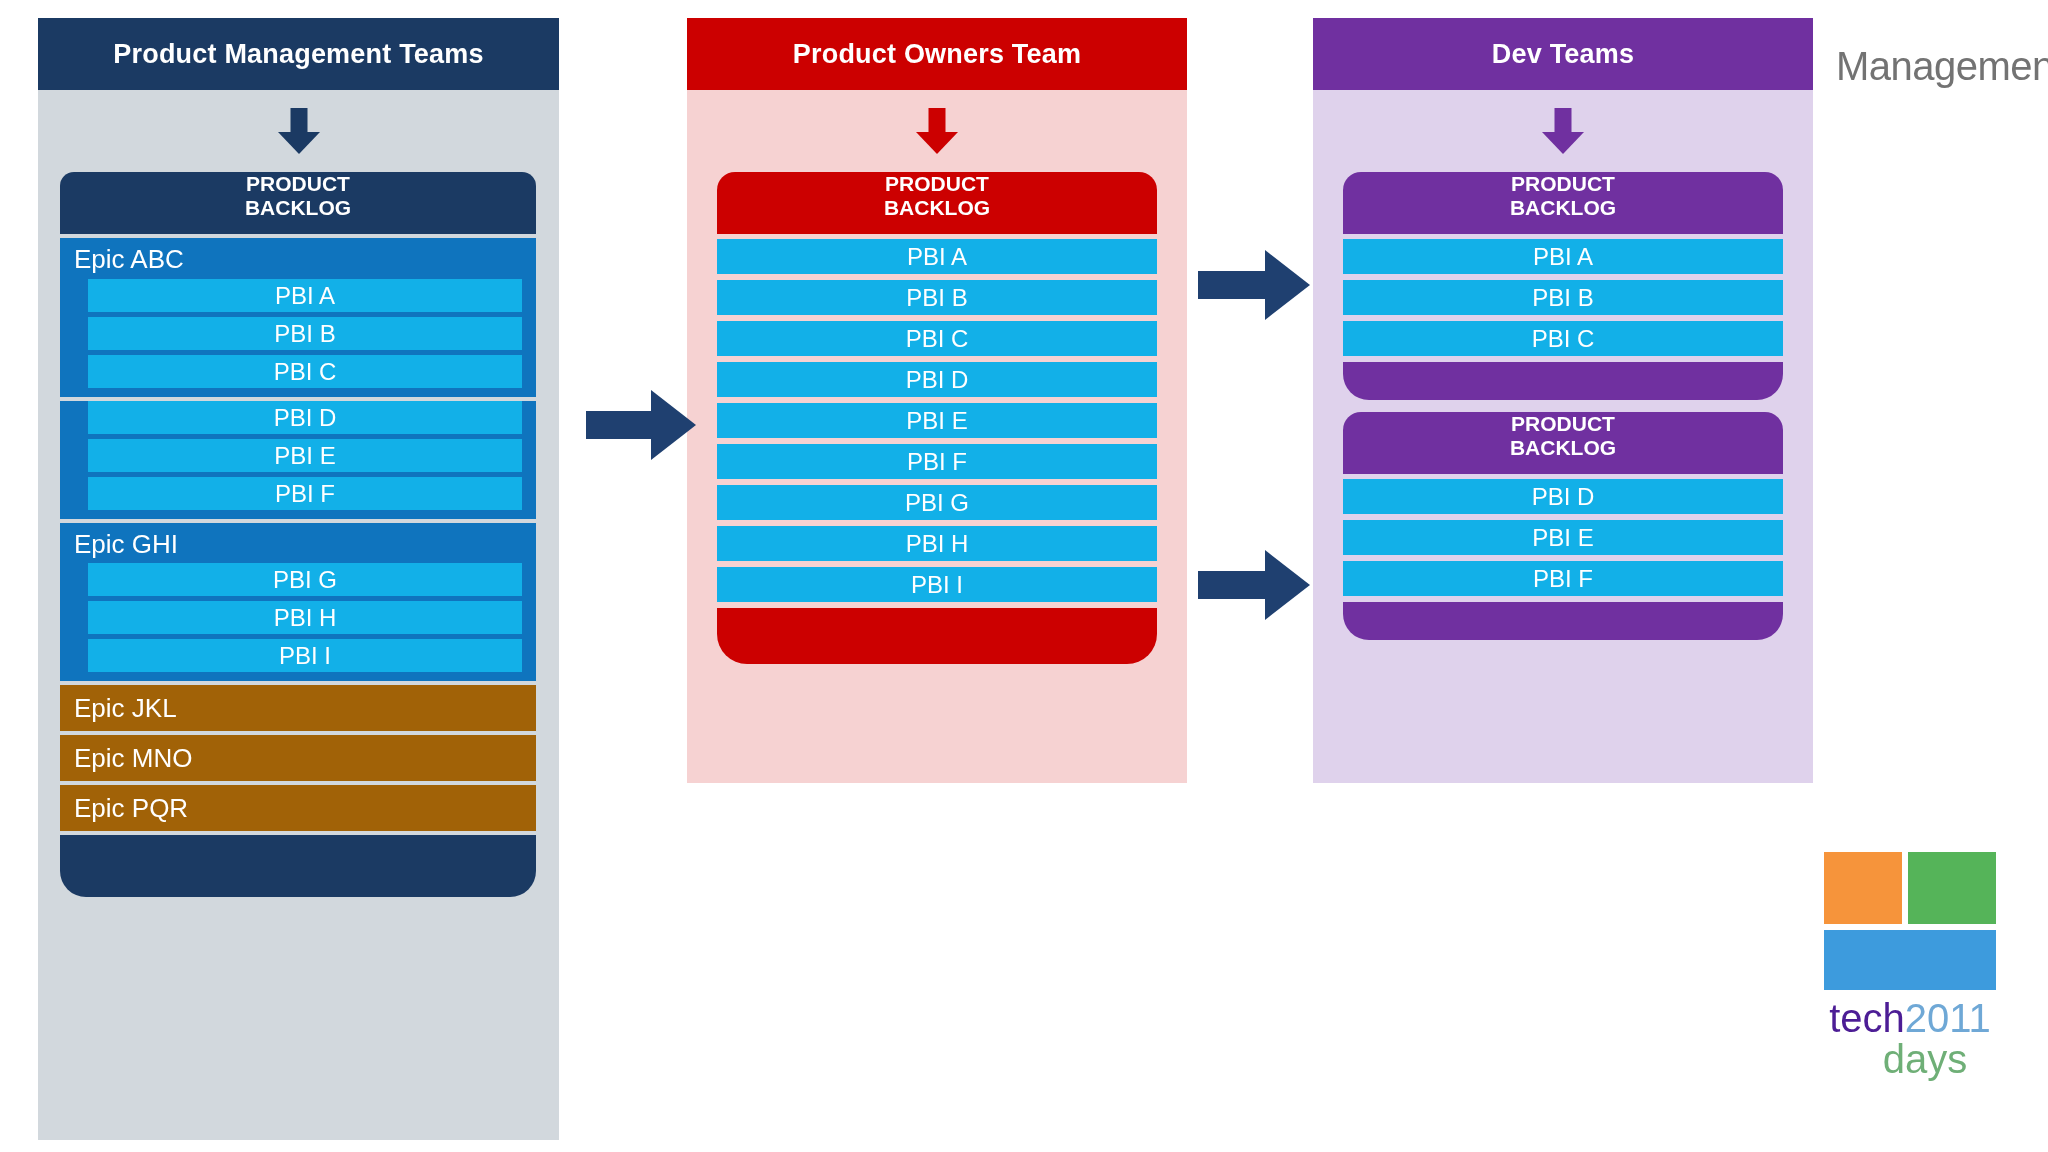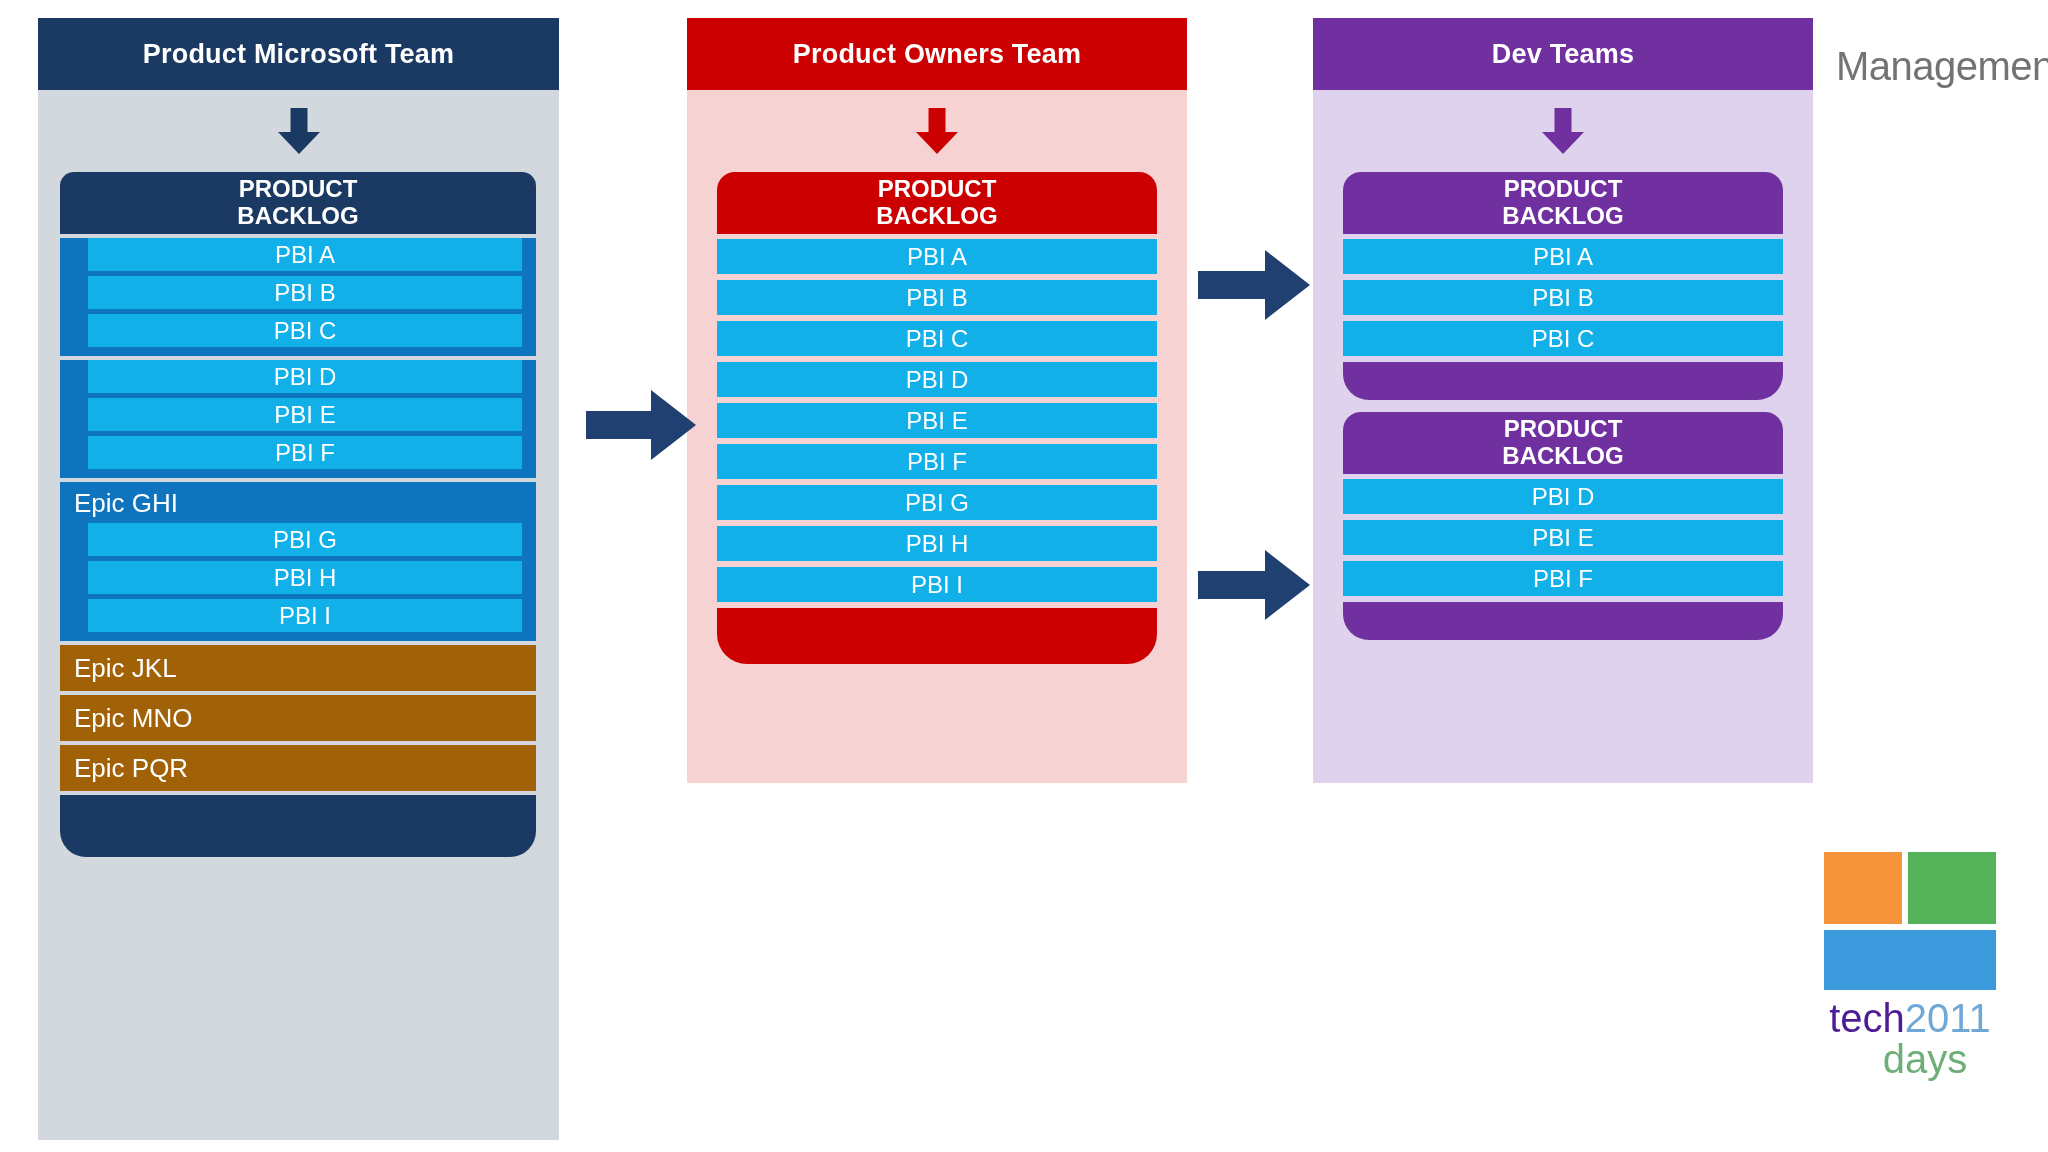--- a/index.html
+++ b/index.html
@@ -88,27 +88,27 @@
 
   
   .backlog {
     position: absolute;
     box-sizing: border-box;
   }
   .backlog-cap {
     border-radius: 14px 14px 0 0;
     color: #ffffff;
     font-weight: bold;
-    font-size: 24px;
+    font-size: 21px;
     line-height: 1.12;
     text-align: center;
     display: flex;
     flex-direction: column;
     align-items: center;
-    justify-content: center;
+    justify-content: flex-start;
     box-sizing: border-box;
   }
   .backlog-foot {
     border-radius: 0 0 26px 26px;
     box-sizing: border-box;
   }
 
   
   .epic {
     background: #0F74BE;
@@ -211,36 +211,37 @@
   .td-line2 { font-size: 40px; line-height: 42px; white-space: nowrap; padding-left: 30px; }
   .td-tech  { color: #4c1d95; }
   .td-year  { color: #6FA8D6; }
   .td-days  { color: #6FAF77; }
 </style>
 </head>
 <body>
 
 <div class="lane" id="lane-pm">
   <div class="lane-header">
-    <span>Product Microsoft Team</span>
+    <span>Product Management Teams</span>
   </div>
   <div class="lane-body">
 
     <div class="down-arrow" style="top:18px;">
       <div class="shaft" style="background:#1B3A63;"></div>
       <div class="head" style="border-top-color:#1B3A63;"></div>
     </div>
 
     <div class="backlog" style="left:22px; top:82px; width:476px;">
       <div class="backlog-cap" style="background:#1B3A63; height:62px;">
         <div>PRODUCT</div>
         <div>BACKLOG</div>
       </div>
 
       <div class="epic">
+        <div class="epic-label">Epic ABC</div>
         <div class="epic-items">
           <div class="pbi">PBI A</div>
           <div class="pbi">PBI B</div>
           <div class="pbi">PBI C</div>
         </div>
       </div>
 
       <div class="epic">
         <div class="epic-items">
           <div class="pbi">PBI D</div>

